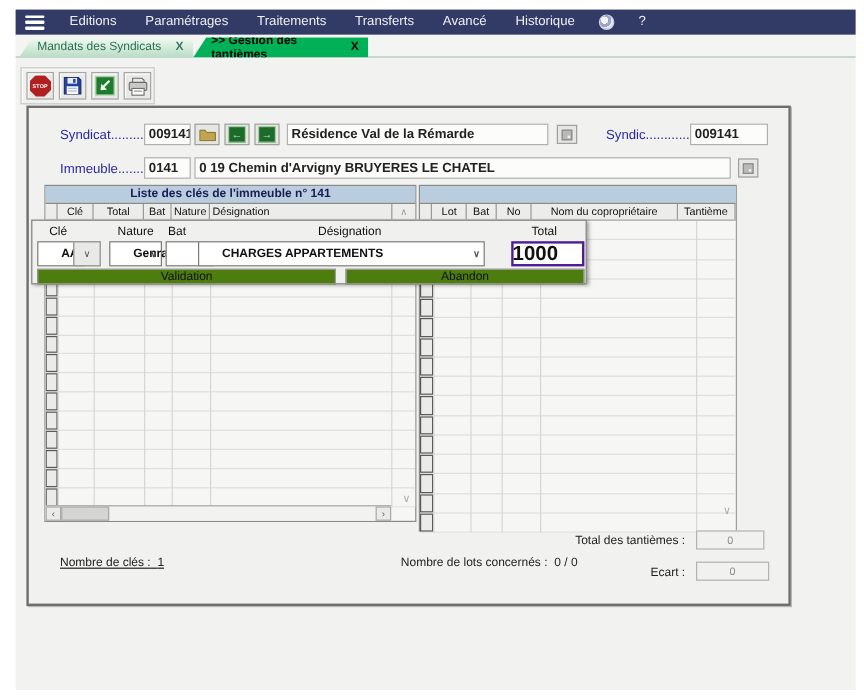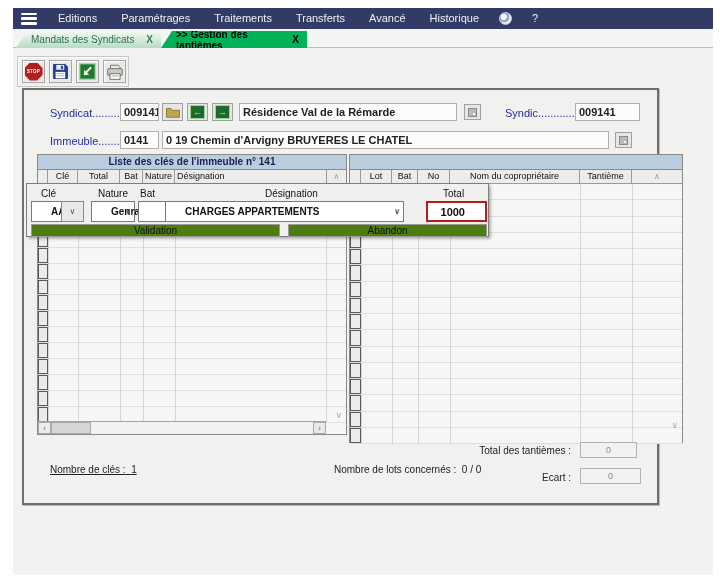--- a/index.html
+++ b/index.html
@@ -73,21 +73,21 @@
 
   
   .popup { position:absolute; left:2px; top:93px; width:463px; height:54px; background:#f0f0ee;
            border:1px solid #7e7e7c; box-shadow:1.5px 1.5px 3px rgba(0,0,0,.35); z-index:10; }
   .plab { position:absolute; top:4px; font-size:10px; color:#111; white-space:nowrap; }
   .pbox { position:absolute; top:17px; height:21px; background:#fff; border:1px solid #7a7a78; font-size:10px;
           font-weight:bold; color:#111; display:flex; align-items:center; padding:0 19px; }
   .ddbtn { position:absolute; top:17px; height:21px; background:#e9e9e7; border:1px solid #8a8a88;
            display:flex; align-items:center; justify-content:center; color:#555; font-size:8px; cursor:pointer; }
   .combo-arrow { position:absolute; right:3px; color:#555; font-size:8px; }
-  .pfocus { border:2px solid #b91c1c; justify-content:flex-end; font-size:11px; }
+  .pfocus { border:2px solid #4c1d95; justify-content:flex-end; font-size:17px; }
   .caret { display:inline-block; width:1px; height:11px; background:#000; margin-left:1px; }
   .pbtn { position:absolute; top:40px; height:13px; background:#4d7c0f; border:1px solid #9a9a98; font-size:10px;
           color:#111; display:flex; align-items:center; justify-content:center; cursor:pointer; }
 
   
   .ftext { position:absolute; font-size:10px; color:#222; white-space:nowrap; }
   .fbox { position:absolute; background:#f1f1ef; border:1px solid #b2b2b0; color:#8a8a88; font-size:9px;
           display:flex; align-items:center; justify-content:center; }
 </style>
 </head>
@@ -248,21 +248,21 @@
           </div>
         </div>
       <div class="hscroll" style="width:288px;">
         <div class="hs-btn">‹</div>
         <div class="hs-thumb"></div>
         <div class="hs-track"></div>
         <div class="hs-btn">›</div>
       </div>
     </div>
 
-    <div class="group" style="left:325px; top:64px; width:334px; height:289px;">
+    <div class="group" style="left:325px; top:64px; width:265px; height:289px;">
       <div class="ghead"></div>
       <div class="gcols">
         <div style="width:11px;"></div>
         <div style="width:31px;">Lot</div>
         <div style="width:26px;">Bat</div>
         <div style="width:32px;">No</div>
         <div style="width:130px;">Nom du copropriétaire</div>
         <div style="width:52px;">Tantième</div>
         <div class="chev" style="flex:1;">∧</div>
       </div>

